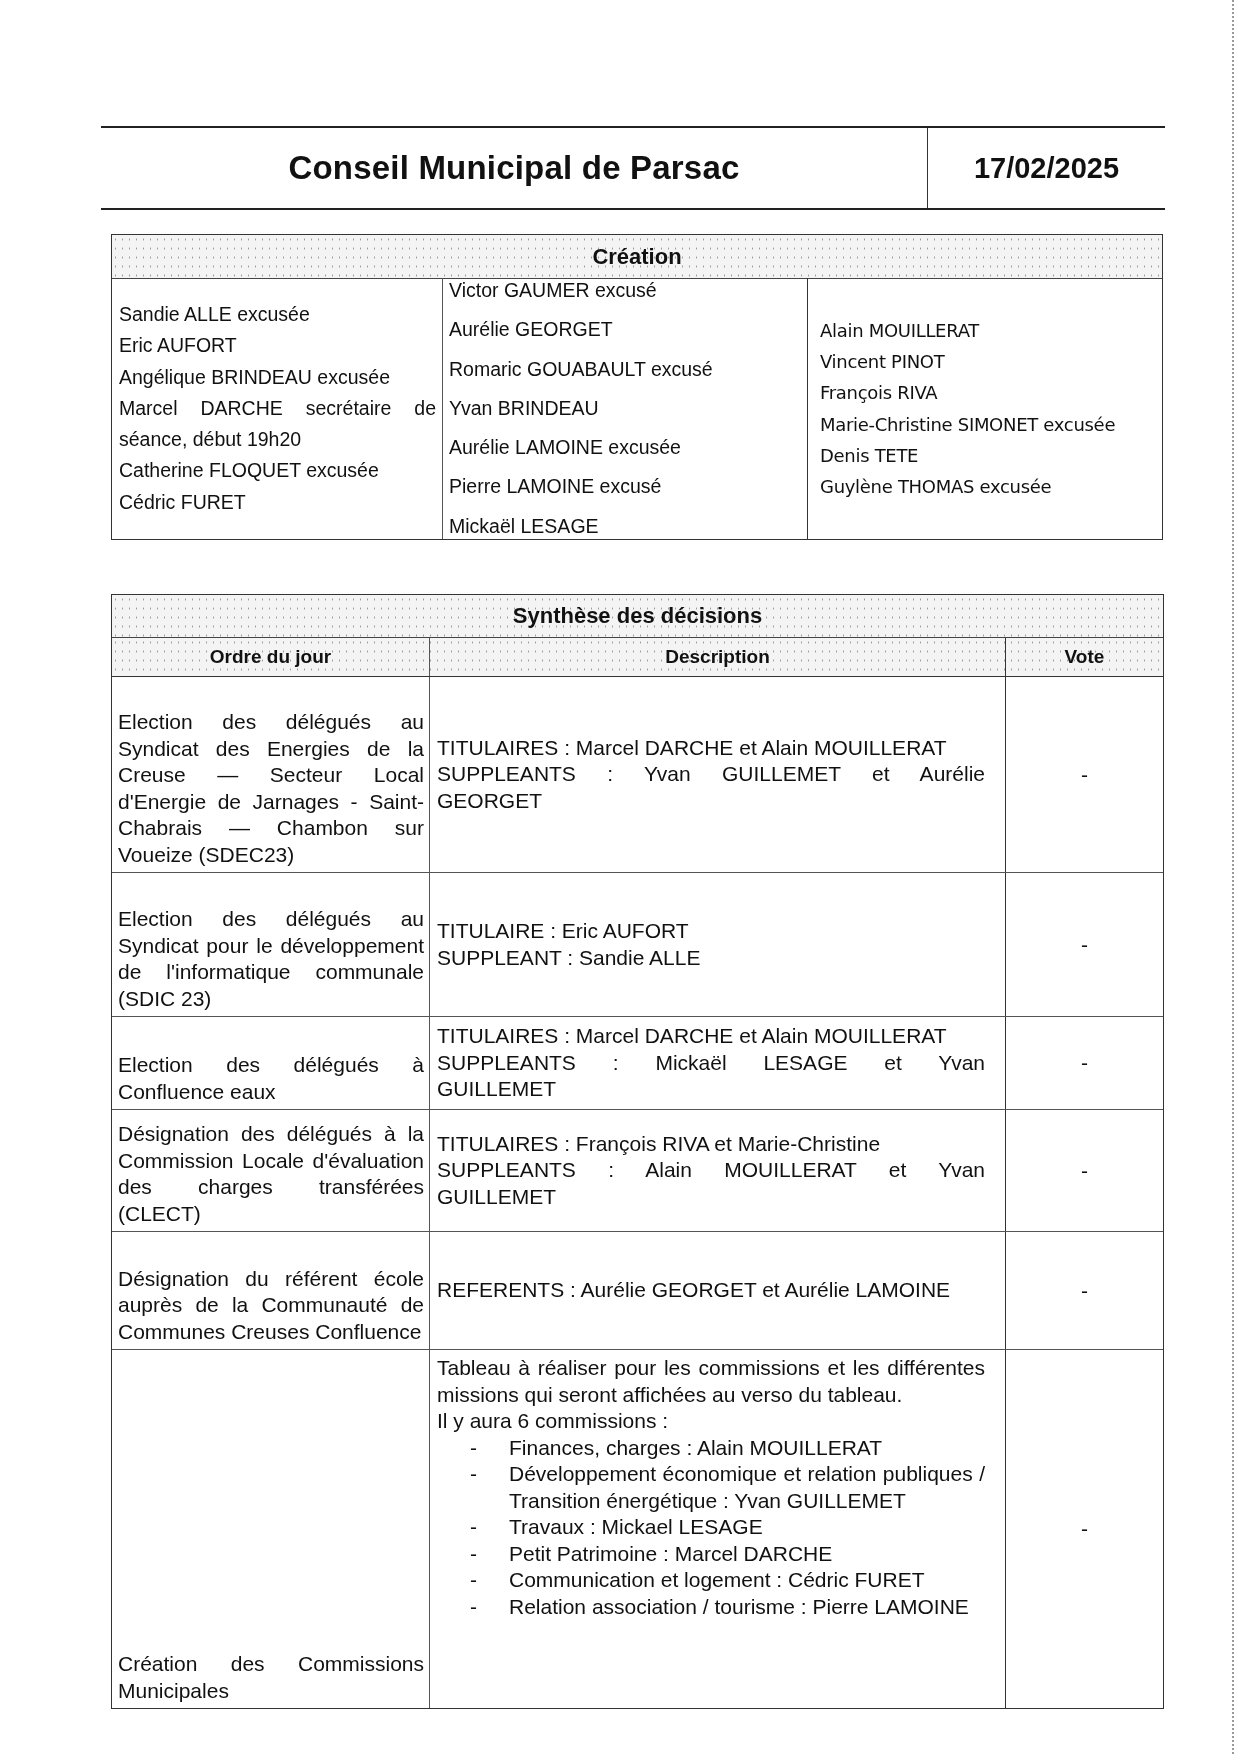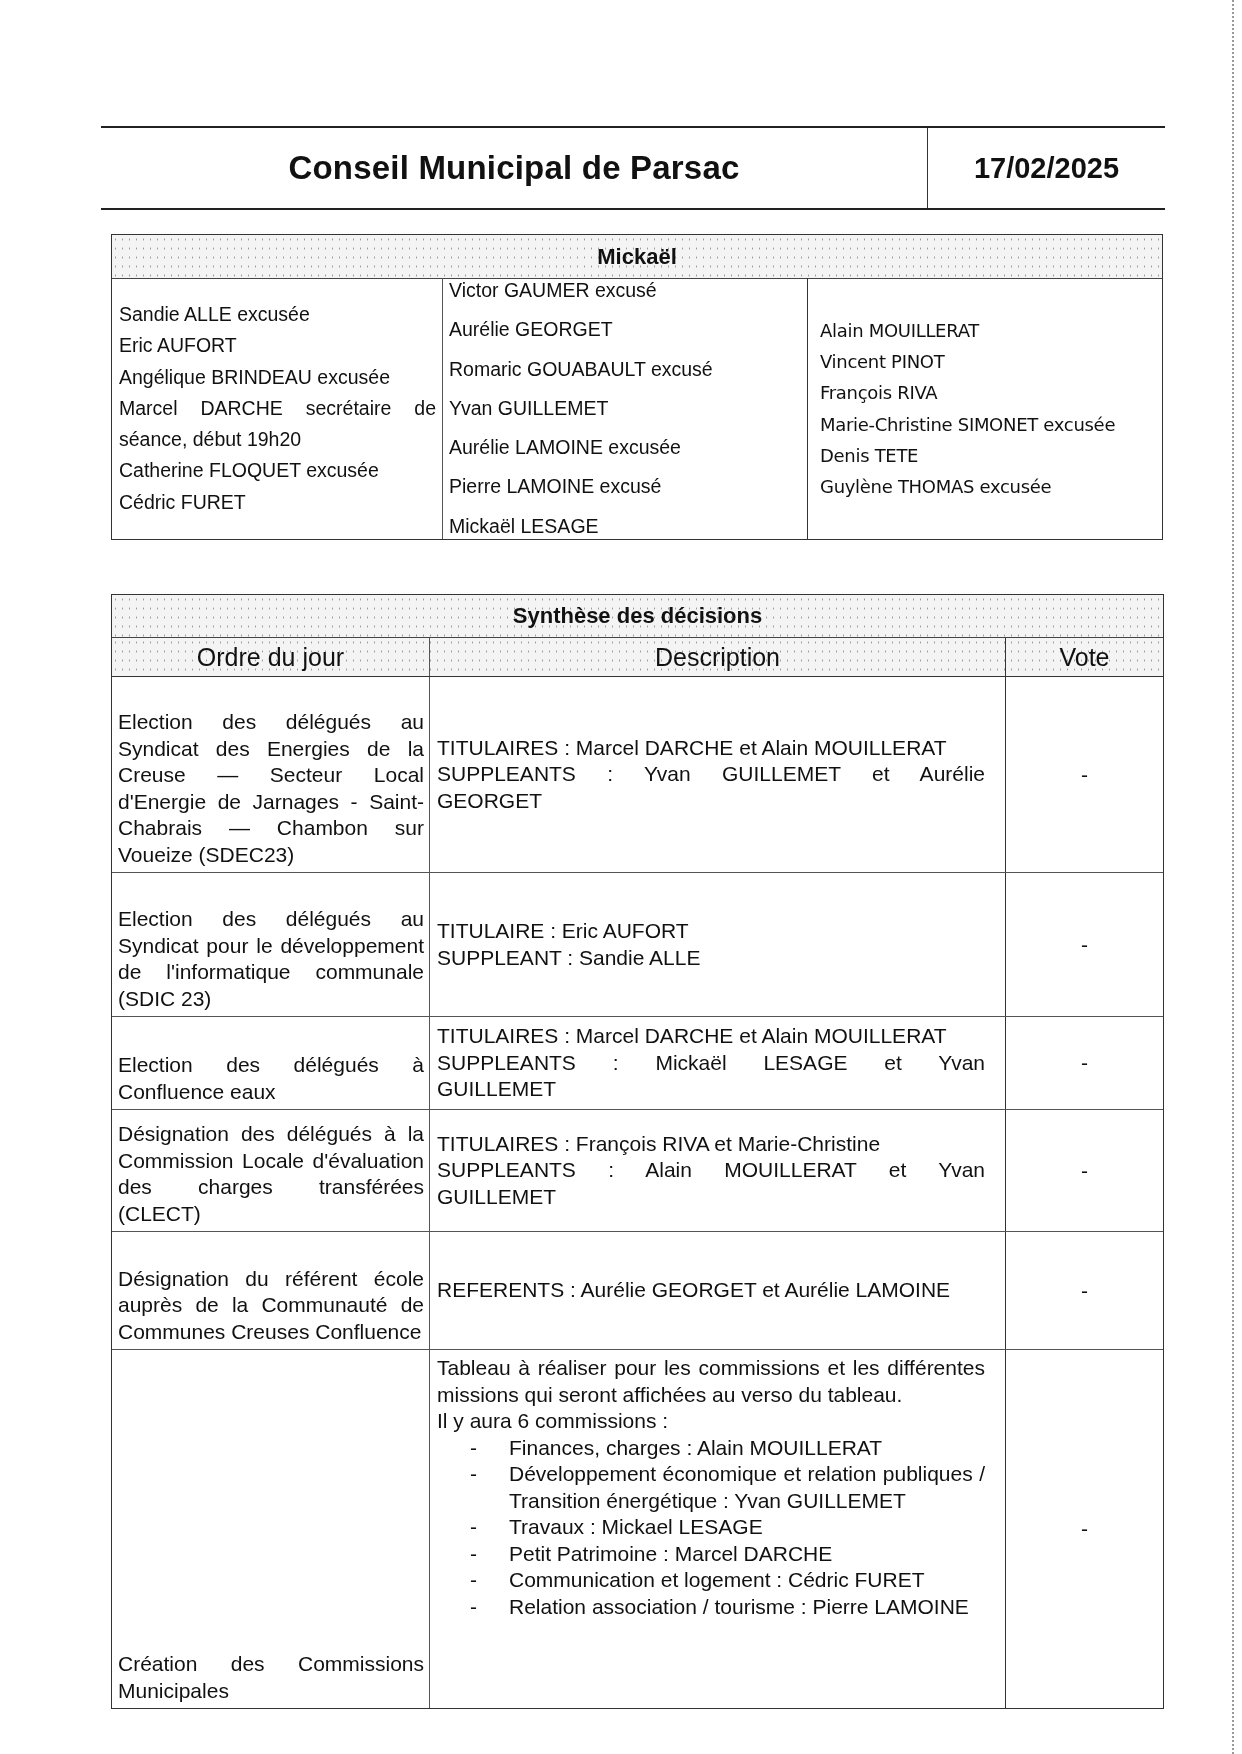--- a/index.html
+++ b/index.html
@@ -64,21 +64,21 @@
       border: 1px solid #333; border-collapse: collapse; box-sizing: border-box;
     }
     .synth-title {
       height: 42px; border-bottom: 1px solid #444;
       display: flex; align-items: center; justify-content: center;
       font-weight: bold; font-size: 22px;
     }
     .synth-cols { display: flex; height: 38px; border-bottom: 1.5px solid #333; }
     .synth-cols > div {
       display: flex; align-items: center; justify-content: center;
-      font-weight: normal; font-size: 25px; box-sizing: border-box;
+      font-weight: bold; font-size: 19px; box-sizing: border-box;
     }
     .c1 { width: 318px; border-right: 1px solid #555; }
     .c2 { width: 576px; border-right: 1.5px solid #333; }
     .c3 { flex: 1; }
     .row { display: flex; border-bottom: 1px solid #555; box-sizing: border-box; }
     .row:last-child { border-bottom: none; }
     .row > div { box-sizing: border-box; }
     .cell-ordre {
       width: 318px; border-right: 1px solid #555; padding: 4px 5px 4px 6px;
       display: flex; align-items: flex-end;
@@ -106,36 +106,36 @@
 
 <div class="page-edge"></div>
 
 <div class="header-band">
   <div class="header-title">Conseil Municipal de Parsac</div>
   <div class="header-sep"></div>
   <div class="header-date">17/02/2025</div>
 </div>
 
 <div class="presents">
-  <div class="presents-head speckle">Mickaël</div>
+  <div class="presents-head speckle">Création</div>
   <div class="presents-body">
     <div class="pcol pcol1">
       <div class="pname">Sandie ALLE excusée</div>
       <div class="pname">Eric AUFORT</div>
       <div class="pname">Angélique BRINDEAU excusée</div>
       <div class="pname just">Marcel DARCHE secrétaire de</div>
       <div class="pname">séance, début 19h20</div>
       <div class="pname">Catherine FLOQUET excusée</div>
       <div class="pname">Cédric FURET</div>
     </div>
     <div class="pcol pcol2">
       <div class="pname">Victor GAUMER excusé</div>
       <div class="pname">Aurélie GEORGET</div>
       <div class="pname">Romaric GOUABAULT excusé</div>
-      <div class="pname">Yvan GUILLEMET</div>
+      <div class="pname">Yvan BRINDEAU</div>
       <div class="pname">Aurélie LAMOINE excusée</div>
       <div class="pname">Pierre LAMOINE excusé</div>
       <div class="pname">Mickaël LESAGE</div>
     </div>
     <div class="pcol pcol3">
       <div class="pname">Alain MOUILLERAT</div>
       <div class="pname">Vincent PINOT</div>
       <div class="pname">François RIVA</div>
       <div class="pname">Marie-Christine SIMONET excusée</div>
       <div class="pname">Denis TETE</div>

